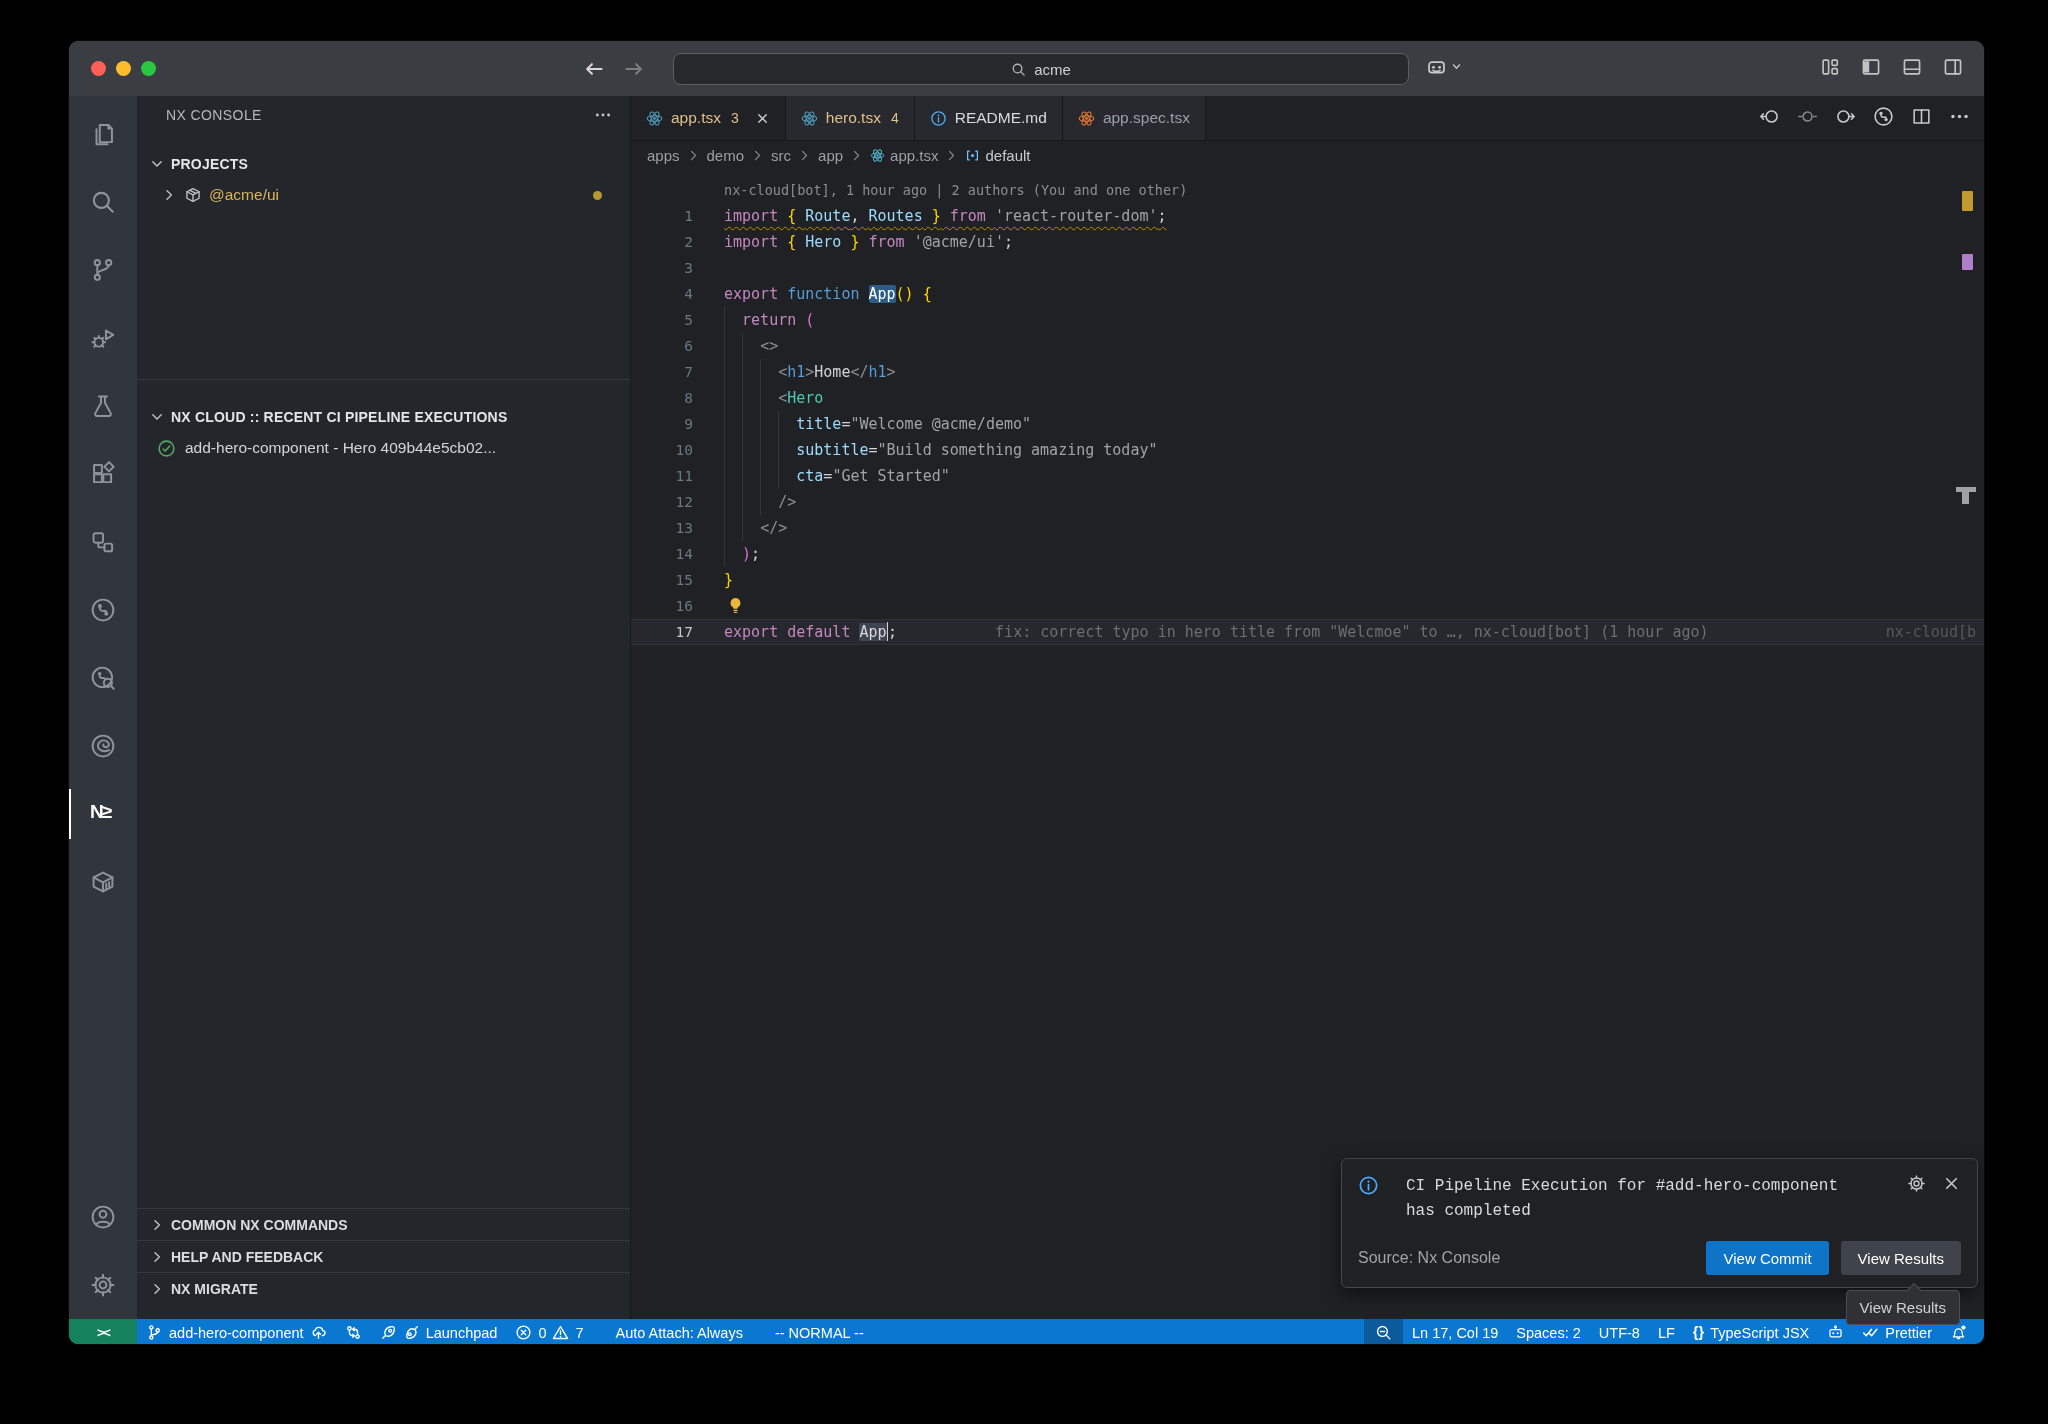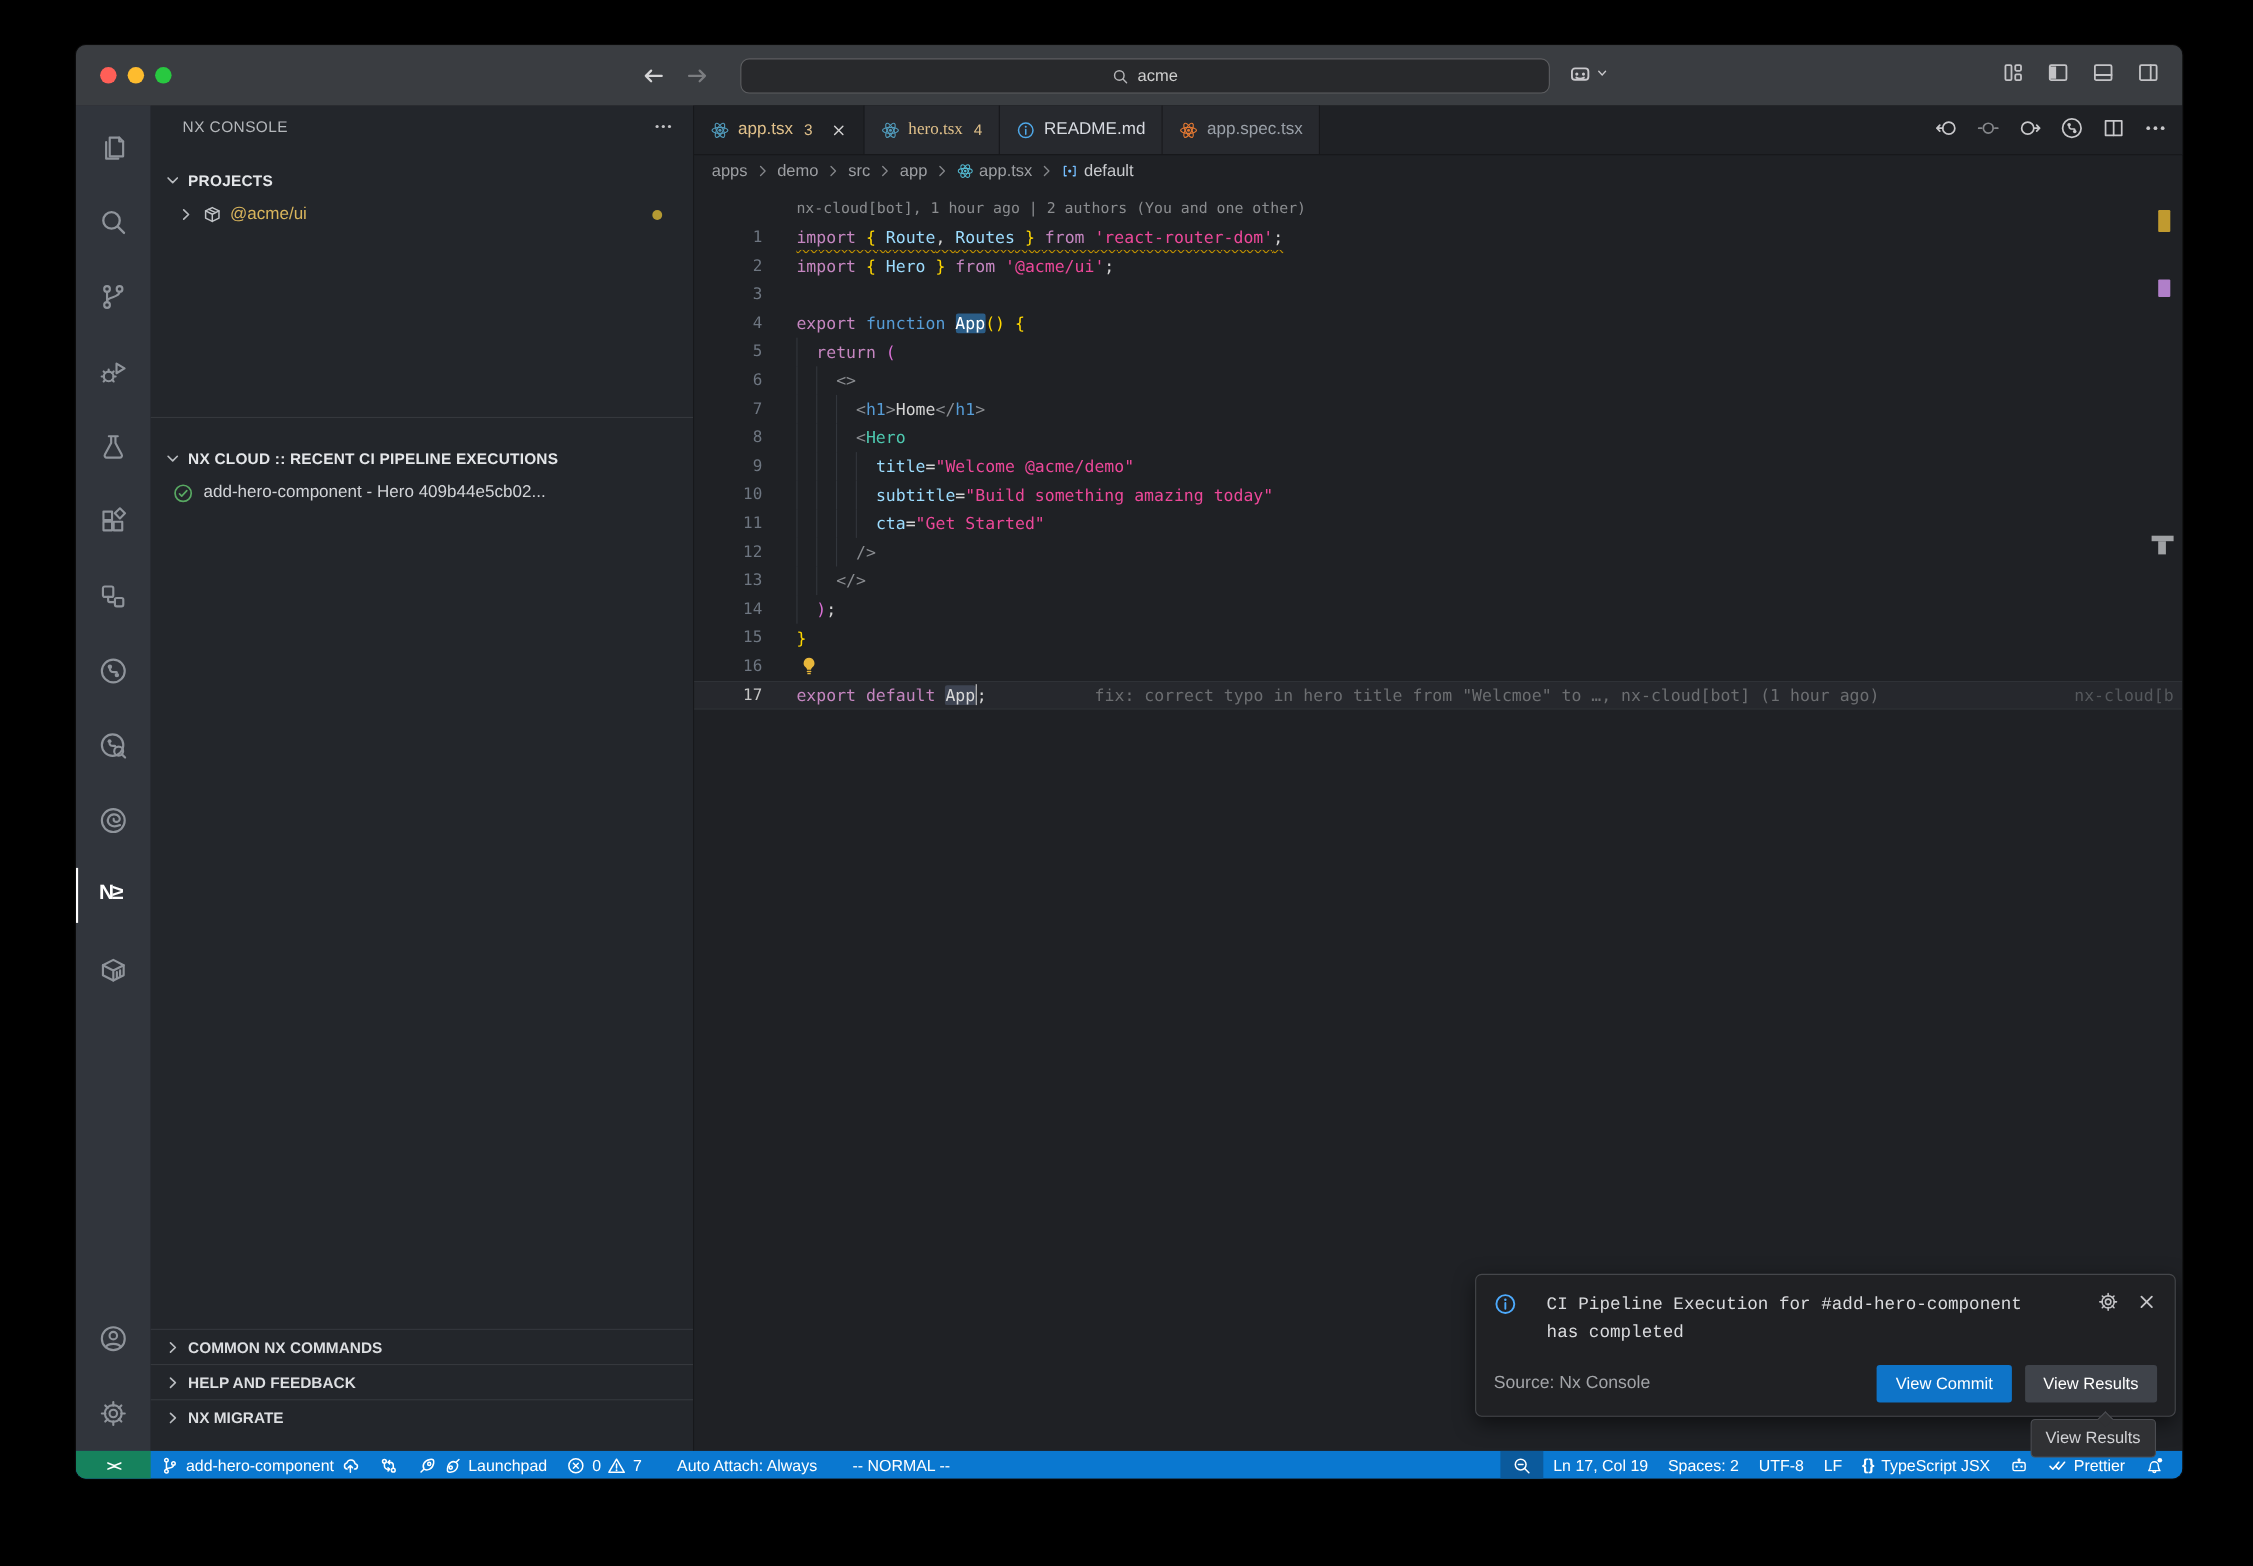--- a/index.html
+++ b/index.html
@@ -82,21 +82,21 @@
     font-family:"DejaVu Sans Mono","Liberation Mono",monospace; font-size:15px; }
   .blame-header { height:26px; line-height:26px; margin-left:93px; color:#8b8d90; font-size:13.5px;
     font-family:"DejaVu Sans Mono","Liberation Mono",monospace; white-space:pre; }
   .code-line { position:relative; height:26px; line-height:26px; white-space:pre; }
   .code-line.cur-line { background:#26282d; box-shadow:inset 0 1px 0 #2f3237, inset 0 -1px 0 #2f3237; }
   .gutter { position:absolute; left:0; width:62px; text-align:right; color:#6e7681; font-size:14.5px; }
   .cur-line .gutter { color:#c6c6c6; }
   .code-content { position:absolute; left:93px; top:0; }
   .iguide { position:absolute; top:0; bottom:0; width:1px; background:#32363c; }
   .tk-kw{color:#C586C0} .tk-kb{color:#569CD6} .tk-b1{color:#FFD700} .tk-b2{color:#DA70D6}
-  .tk-id{color:#9CDCFE} .tk-cmp{color:#4EC9B0} .tk-tag{color:#569CD6} .tk-str{color:#ec4899}
+  .tk-id{color:#9CDCFE} .tk-cmp{color:#4EC9B0} .tk-tag{color:#569CD6} .tk-str{color:#a3a3a3}
   .tk-pl{color:#D4D4D4} .tk-ab{color:#8a8d91}
   .tk-sel{color:#fff;background:#2b5d87;border-radius:2px}
   .tk-wh{color:#d8d8d8;background:#3e4452;border-radius:2px}
   .squig{text-decoration:underline; text-decoration-style:wavy; text-decoration-color:#bf9000;
     text-decoration-thickness:1.4px; text-underline-offset:5px;}
   .cursor{display:inline-block;width:1.5px;height:19px;background:#d0d0d0;vertical-align:-4px;}
   .inline-blame{color:#6c6e71;margin-left:98px;}
   .right-blame{position:absolute;right:8px;top:0;color:#55585c;}
   .bulb-wrap{position:absolute;left:95px;top:3px;width:19px;height:19px;}
   .ruler-mark{position:absolute;right:11px;width:11px;border-radius:1px;}
@@ -451,21 +451,21 @@
             </div>
             <div class="tab">
               <span class="icn" style="color:#519aba;width:17px;height:17px">
                 <svg viewBox="0 0 16 16" fill="none" stroke="currentColor" stroke-width="1">
                   <ellipse cx="8" cy="8" rx="6.8" ry="2.6"></ellipse>
                   <ellipse cx="8" cy="8" rx="6.8" ry="2.6" transform="rotate(60 8 8)"></ellipse>
                   <ellipse cx="8" cy="8" rx="6.8" ry="2.6" transform="rotate(120 8 8)"></ellipse>
                   <circle cx="8" cy="8" r="1.3" fill="currentColor" stroke="none"></circle>
                 </svg>
               </span>
-              <span style="color: rgb(224, 192, 138); font-family: Liberation Serif, serif;">hero.tsx</span>
+              <span style="color: rgb(224, 192, 138);">hero.tsx</span>
               <span class="badge" style="color: rgb(224, 192, 138);">4</span>
             </div>
             <div class="tab">
               <span class="icn" style="color:#4fa8e8;width:17px;height:17px">
                 <svg viewBox="0 0 16 16" fill="none" stroke="currentColor" stroke-width="1.3" stroke-linecap="round" stroke-linejoin="round">
                   <circle cx="8" cy="8" r="6.2"></circle>
                   <path d="M8 7.3v4"></path>
                   <circle cx="8" cy="5" r=".85" fill="currentColor" stroke="none"></circle>
                 </svg>
               </span>

